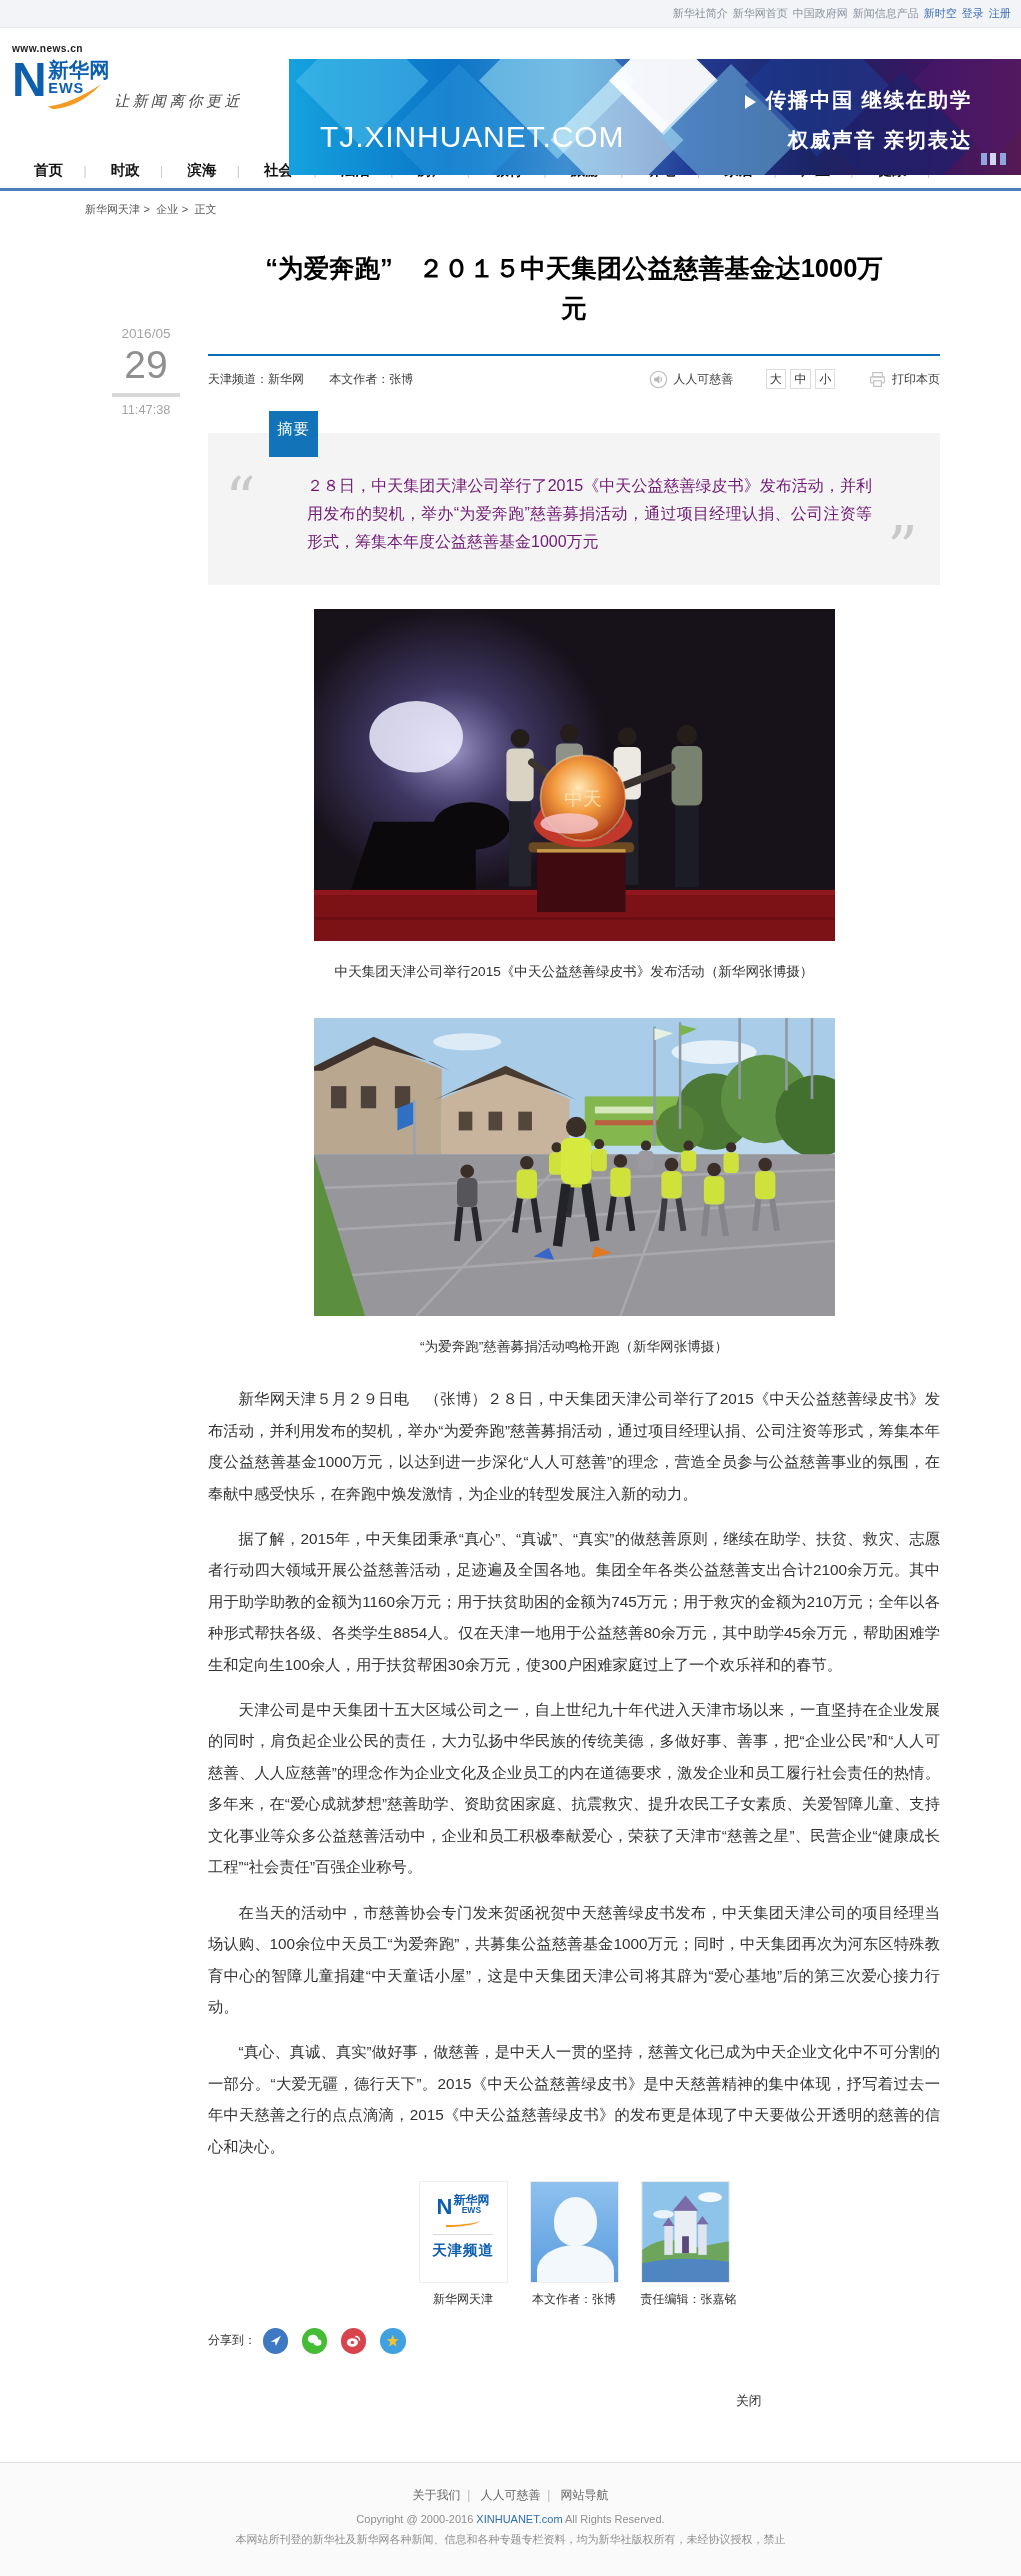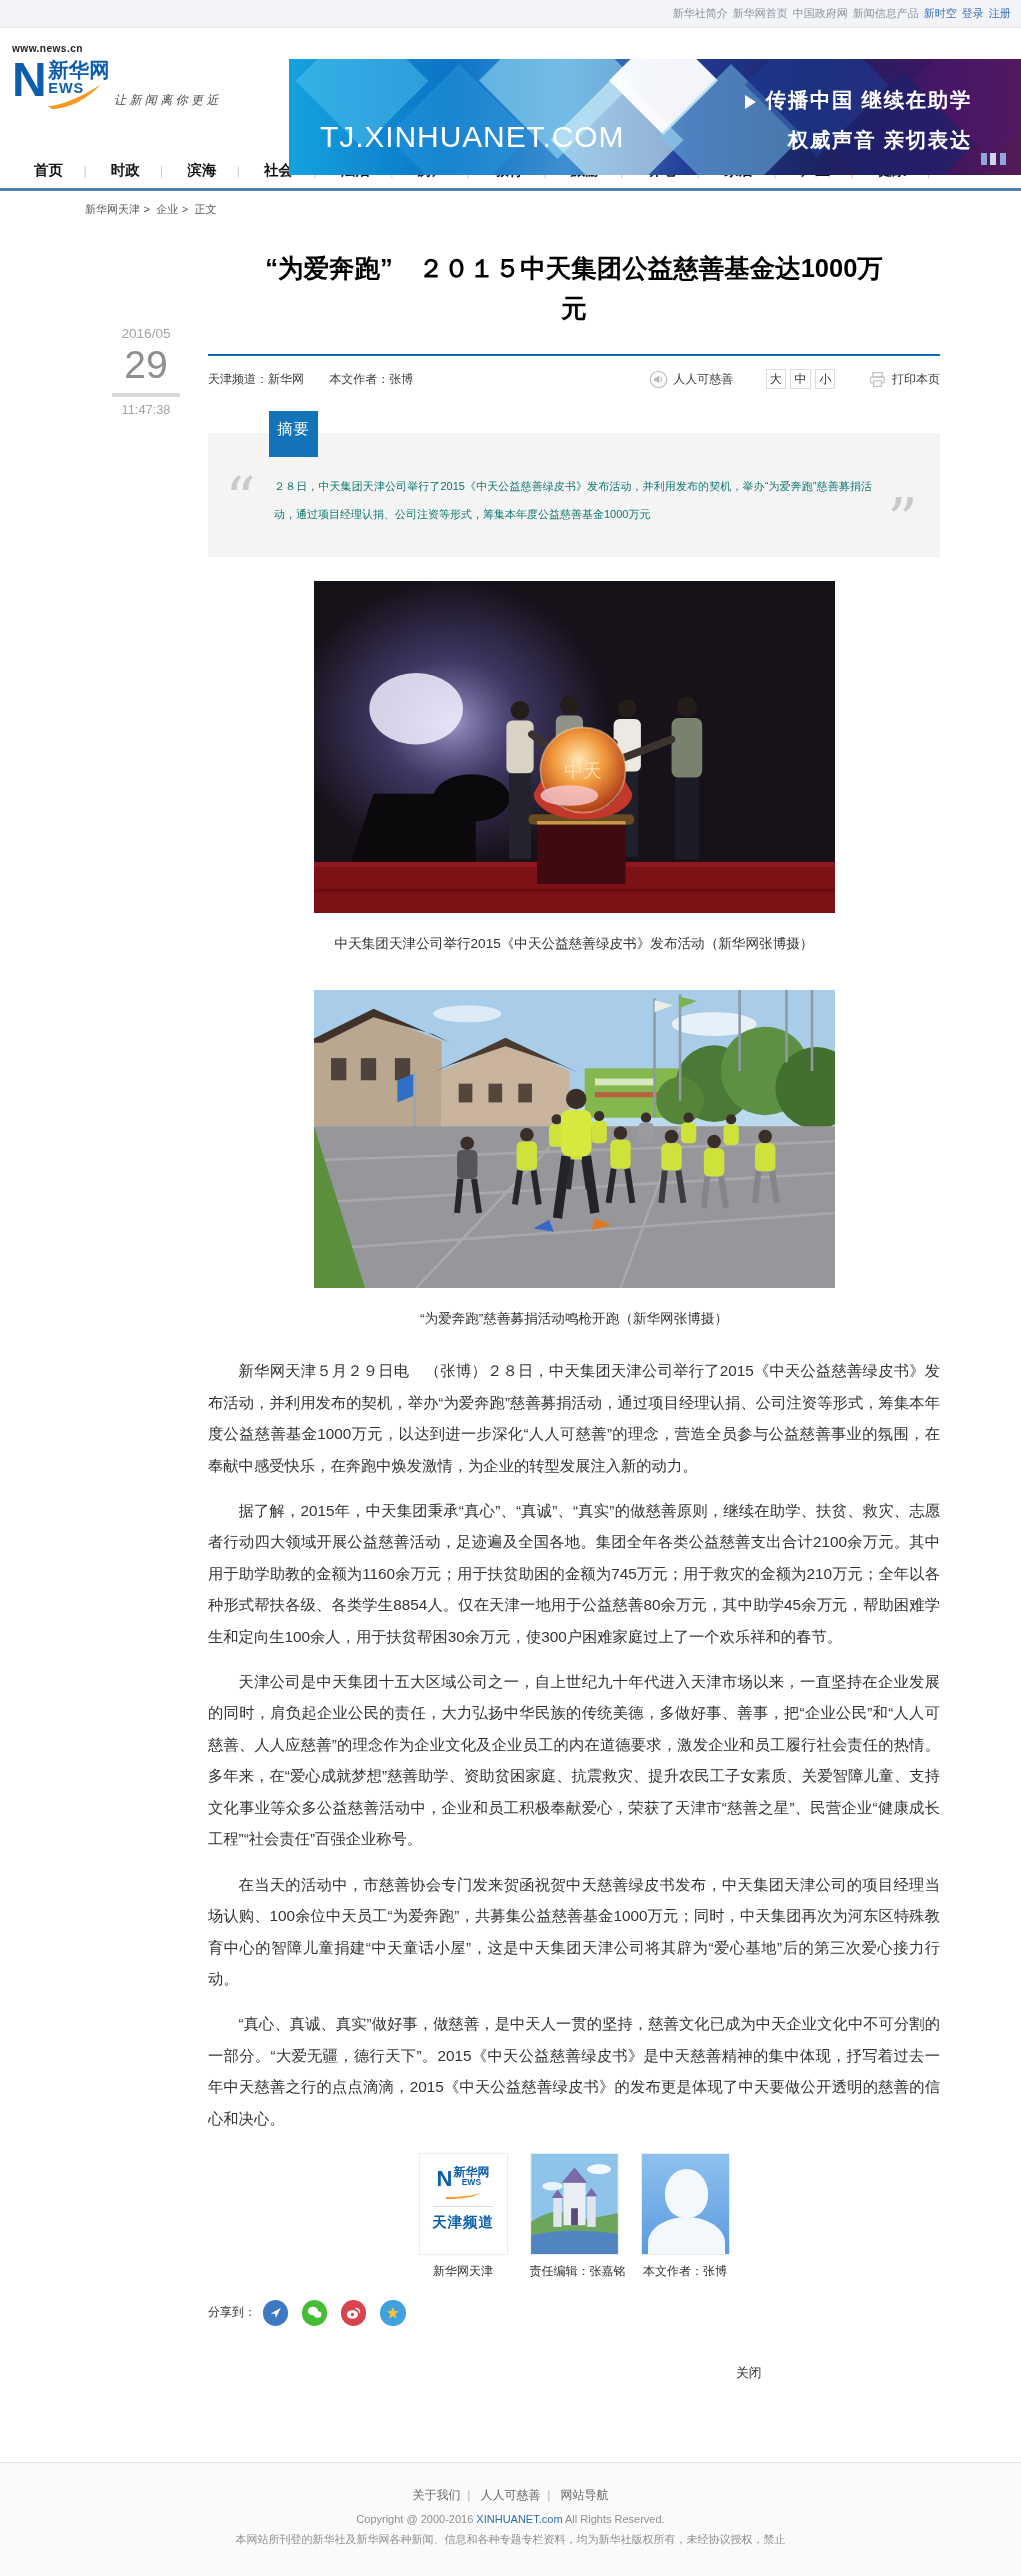--- a/index.html
+++ b/index.html
@@ -22,21 +22,21 @@
   .url-text { font-size: 10.2px; font-weight: bold; color: #222; letter-spacing: 0.4px; }
   .xh-logo { display: flex; align-items: flex-start; margin-top: 1.7px; position: relative; }
   .logo-n { font-size: 48px; font-weight: bold; color: #0d5fae; line-height: 48px; }
   .logo-stack { display: flex; flex-direction: column; margin-left: 1.7px; margin-top: 3.4px; }
   .logo-cn { font-size: 20.4px; font-weight: bold; color: #0d5fae; line-height: 22px; }
   .logo-en { font-size: 14.5px; font-weight: bold; color: #0d5fae; line-height: 15.3px; letter-spacing: 0.9px; }
   .swoosh { position: absolute; left: 34px; top: 25.5px; }
   .slogan {
     position: absolute; left: 102px; top: 49px; width: 162px;
     font-family: Liberation Mono, monospace; font-style: italic;
-    font-size: 12px; color: #4a4a4a; letter-spacing: 3.4px; white-space: nowrap;
+    font-size: 15px; color: #4a4a4a; letter-spacing: 3.4px; white-space: nowrap;
   }
   .banner {
     position: absolute; left: 289px; right: 0; top: 31px; height: 116px;
     overflow: hidden;
     background: linear-gradient(90deg,#14a2de 0%,#0b74c6 22%,#3f8fd0 38%,#223a94 55%,#1b2464 72%,#3c1560 88%,#551a55 100%);
   }
   .banner .d { position: absolute; transform: rotate(45deg); }
   .banner-domain {
     position: absolute; left: 31px; top: 61px; color: #fff;
     font-size: 30px; letter-spacing: 0.9px; font-weight: normal;
@@ -93,21 +93,21 @@
     padding: 39px 68px 29px 66px;
   }
   .abstract-tab {
     position: absolute; left: 61px; top: -22px; width: 49px; height: 46px;
     background: #1273b9; color: #fff; font-size: 15.3px; text-align: center;
     padding-top: 7.7px; letter-spacing: 0.9px;
   }
   .quote-mark { position: absolute; font-family: "DejaVu Serif", serif; font-size: 60px; color: #c9c9c9; line-height: 34px; }
   .quote-open { left: 17px; top: 49px; }
   .quote-close { right: 22px; bottom: 20.4px; }
-  .abstract-text { font-size: 11px; line-height: 28px; color: #0f766e; text-align: justify; }
+  .abstract-text { font-size: 16px; line-height: 28px; color: #701a75; text-align: justify; margin-left: 33px; }
   
   .photo { display: block; margin: 24px auto 0; }
   .photo-caption { margin-top: 22px; text-align: center; font-size: 13.6px; color: #333; }
   
   .body-text { margin-top: 27px; font-size: 15.3px; line-height: 31.5px; color: #333; text-align: justify; }
   .body-text p { text-indent: 2em; margin-bottom: 13.6px; }
   
   .authors { display: flex; justify-content: center; gap: 22px; margin-top: 19px; }
   .author-card { width: 89px; text-align: center; }
   .author-img { width: 89px; height: 102px; border: 0.9px solid #ececec; position: relative; overflow: hidden; background:#fff; }
@@ -437,45 +437,45 @@
             </span>
           </div>
           <div class="mini-swoosh"></div>
           <div class="mini-div"></div>
           <div class="mini-channel">天津频道</div>
         </div>
       </div>
       <div class="author-caption">新华网天津</div>
     </div>
     <div class="author-card">
+      <div class="author-img avatar-box">
+        <div class="avatar-head"></div>
+        <div class="avatar-body"></div>
+      </div>
+      <div class="author-caption">本文作者：张博</div>
+    </div>
+    <div class="author-card">
       <div class="author-img">
         <svg width="87" height="100" viewBox="0 0 102 118">
           <rect width="102" height="118" fill="#8ec4ea"></rect>
           <ellipse cx="80" cy="18" rx="14" ry="6" fill="#fff" opacity="0.9"></ellipse>
           <ellipse cx="25" cy="38" rx="12" ry="5" fill="#fff" opacity="0.8"></ellipse>
           <path d="M0 80 Q30 58 60 78 L102 70 V118 H0 Z" fill="#6da55c"></path>
           <rect x="38" y="34" width="26" height="50" fill="#e9edf4"></rect>
           <path d="M36 34 L51 16 L66 34 Z" fill="#7a6aa8"></path>
           <rect x="26" y="52" width="10" height="34" fill="#dfe4ee"></rect>
           <path d="M24 52 L31 42 L38 52 Z" fill="#7a6aa8"></path>
           <rect x="66" y="50" width="10" height="36" fill="#dfe4ee"></rect>
           <path d="M64 50 L71 40 L78 50 Z" fill="#7a6aa8"></path>
           <rect x="47" y="64" width="8" height="20" fill="#5a4a7a"></rect>
           <path d="M0 96 Q40 86 102 94 V118 H0 Z" fill="#4f86c2"></path>
         </svg>
       </div>
       <div class="author-caption">责任编辑：张嘉铭</div>
     </div>
-    <div class="author-card">
-      <div class="author-img avatar-box">
-        <div class="avatar-head"></div>
-        <div class="avatar-body"></div>
-      </div>
-      <div class="author-caption">本文作者：张博</div>
-    </div>
   </div>
 
   <div class="share-row">
     <span class="share-label">分享到：</span>
     <span class="share-ico" style="background:#3e79c4">
       <svg width="13.6" height="13.6" viewBox="0 0 16 16">
           <path d="M2 9 L14 2 L8 14 L7 9 Z" fill="#fff"></path>
         </svg>
     </span>
     <span class="share-ico" style="background:#46bb36">

